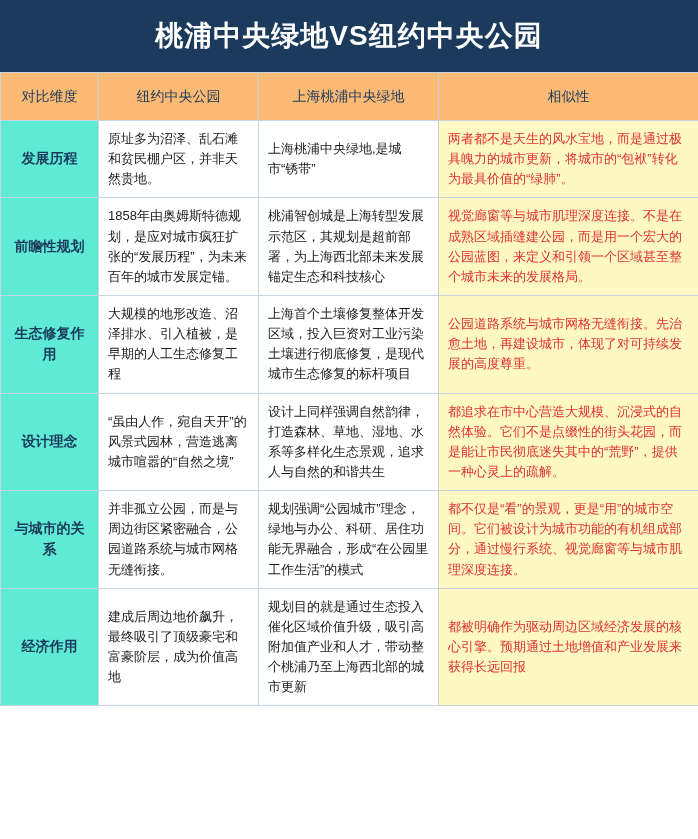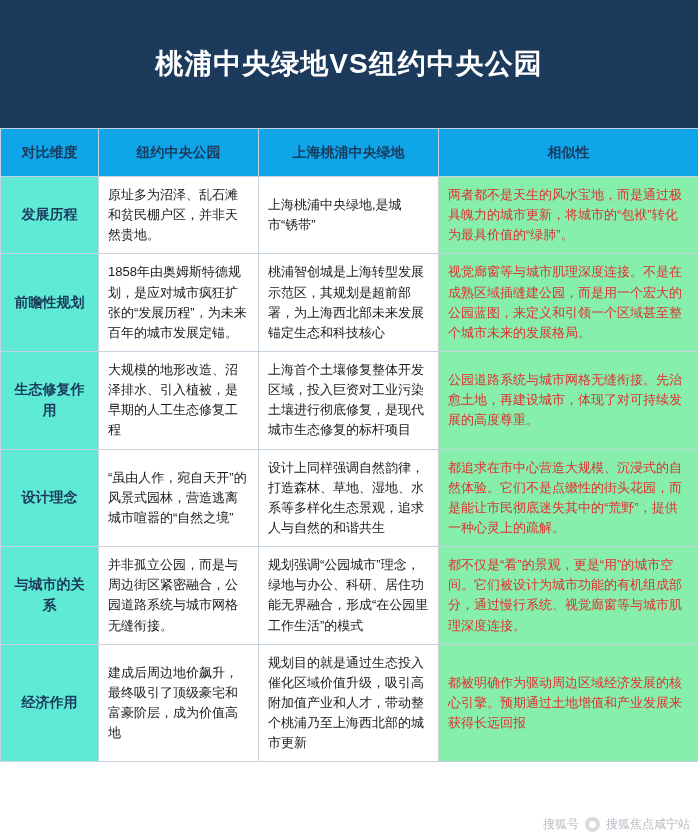--- a/index.html
+++ b/index.html
@@ -15,21 +15,21 @@
     position: relative;
   }
   .page {
     width: 698px;
     height: 839px;
     position: relative;
     background: #ffffff;
   }
   .title-bar {
     width: 698px;
-    height: 128px;
+    height: 72px;
     background: #1b3a5c;
     display: flex;
     align-items: center;
     justify-content: center;
     box-sizing: border-box;
   }
   .title-text {
     color: #ffffff;
     font-size: 28px;
     font-weight: bold;
@@ -42,44 +42,44 @@
     width: 698px;
     table-layout: fixed;
   }
   table.compare td, table.compare th {
     border: 1px solid #c7d3de;
     vertical-align: middle;
     padding: 8px 9px;
     box-sizing: border-box;
   }
   thead th {
-    background: #0ea5e9;
+    background: #fdba74;
     color: #1b3a5c;
     font-size: 14px;
-    font-weight: bold;
+    font-weight: normal;
     height: 48px;
   }
   tbody td {
     font-size: 13px;
     line-height: 1.55;
     color: #1a1a1a;
   }
   td.dim {
     background: #5eead4;
     color: #1b3a5c;
     font-weight: bold;
     text-align: center;
     font-size: 14px;
   }
   td.cell-ny, td.cell-sh {
     background: #ffffff;
     text-align: left;
   }
   td.cell-sim {
-    background: #86efac;
+    background: #fef9c3;
     color: #e03131;
     text-align: left;
   }
   col.c1 { width: 98px; }
   col.c2 { width: 160px; }
   col.c3 { width: 180px; }
   col.c4 { width: 260px; }
 
   .watermark {
     position: absolute;
@@ -171,19 +171,14 @@
       </tr>
       <tr>
         <td class="dim">经济作用</td>
         <td class="cell-ny">建成后周边地价飙升，最终吸引了顶级豪宅和富豪阶层，成为价值高地</td>
         <td class="cell-sh">规划目的就是通过生态投入催化区域价值升级，吸引高附加值产业和人才，带动整个桃浦乃至上海西北部的城市更新</td>
         <td class="cell-sim">都被明确作为驱动周边区域经济发展的核心引擎。预期通过土地增值和产业发展来获得长远回报</td>
       </tr>
     </tbody>
   </table>
 
-  <div class="watermark">
-    <span class="wm-text">搜狐号</span>
-    <span class="wm-logo"></span>
-    <span class="wm-text">搜狐焦点咸宁站</span>
-  </div>
 
 </div>
 
 </body></html>

